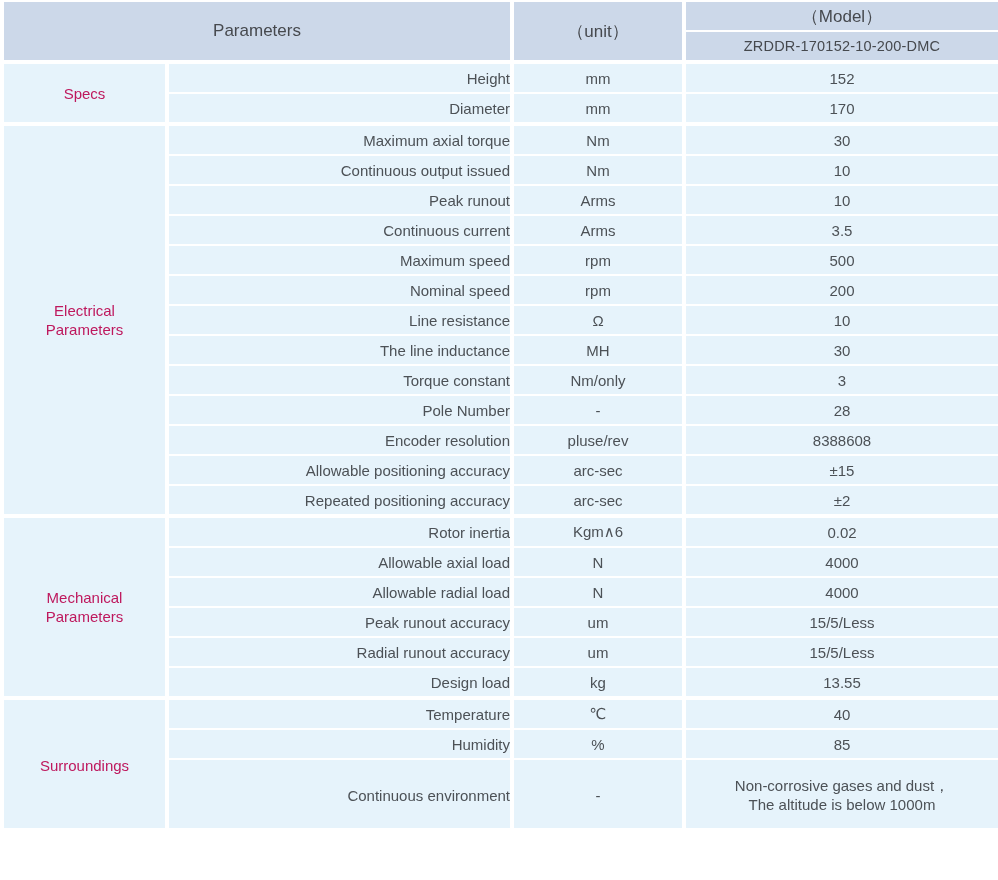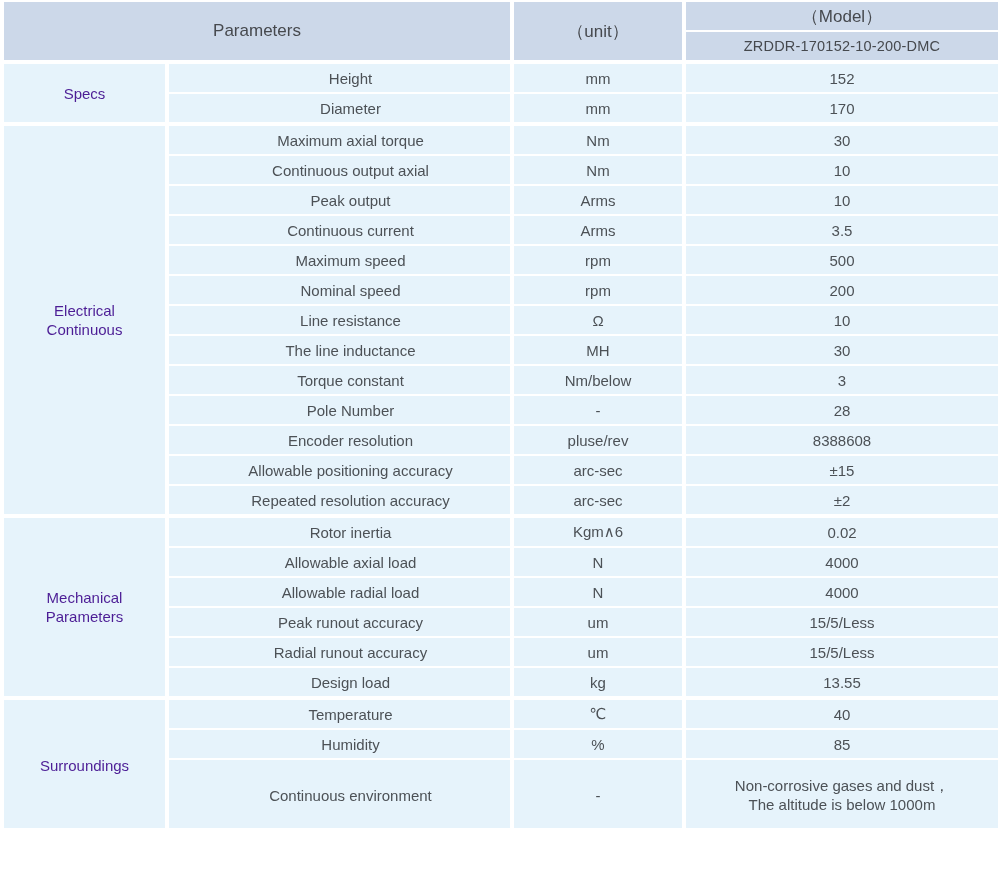--- a/index.html
+++ b/index.html
@@ -39,27 +39,27 @@
     font-size: 14.5px;
     letter-spacing: 0.2px;
   }
   tbody td {
     background: #e6f3fb;
     color: #4c5156;
     font-size: 15px;
     height: 28px;
   }
   tbody td.name {
-    text-align: center;
+    text-align: right;
     padding-left: 22px;
   }
   tbody td.sec-label {
     padding: 0 27px;
     line-height: 19px;
-    color: #4c1d95;
+    color: #be185d;
   }
   tr.sec-start td {
     border-top-width: 4px;
   }
   tr.tall td {
     height: 70px;
   }
   td.val .vline {
     display: block;
     line-height: 19px;
@@ -103,32 +103,32 @@
         <td class="unit">mm</td>
         <td class="val">152</td>
       </tr>
       <tr>
         <td class="name">Diameter</td>
         <td class="unit">mm</td>
         <td class="val">170</td>
       </tr>
 
       <tr class="sec-start">
-        <td class="sec-label" rowspan="13">Electrical Continuous</td>
+        <td class="sec-label" rowspan="13">Electrical Parameters</td>
         <td class="name">Maximum axial torque</td>
         <td class="unit">Nm</td>
         <td class="val">30</td>
       </tr>
       <tr>
-        <td class="name">Continuous output axial</td>
+        <td class="name">Continuous output issued</td>
         <td class="unit">Nm</td>
         <td class="val">10</td>
       </tr>
       <tr>
-        <td class="name">Peak output</td>
+        <td class="name">Peak runout</td>
         <td class="unit">Arms</td>
         <td class="val">10</td>
       </tr>
       <tr>
         <td class="name">Continuous current</td>
         <td class="unit">Arms</td>
         <td class="val">3.5</td>
       </tr>
       <tr>
         <td class="name">Maximum speed</td>
@@ -145,40 +145,40 @@
         <td class="unit">Ω</td>
         <td class="val">10</td>
       </tr>
       <tr>
         <td class="name">The line inductance</td>
         <td class="unit">MH</td>
         <td class="val">30</td>
       </tr>
       <tr>
         <td class="name">Torque constant</td>
-        <td class="unit">Nm/below</td>
+        <td class="unit">Nm/only</td>
         <td class="val">3</td>
       </tr>
       <tr>
         <td class="name">Pole Number</td>
         <td class="unit">-</td>
         <td class="val">28</td>
       </tr>
       <tr>
         <td class="name">Encoder resolution</td>
         <td class="unit">pluse/rev</td>
         <td class="val">8388608</td>
       </tr>
       <tr>
         <td class="name">Allowable positioning accuracy</td>
         <td class="unit">arc-sec</td>
         <td class="val">±15</td>
       </tr>
       <tr>
-        <td class="name">Repeated resolution accuracy</td>
+        <td class="name">Repeated positioning accuracy</td>
         <td class="unit">arc-sec</td>
         <td class="val">±2</td>
       </tr>
 
       <tr class="sec-start">
         <td class="sec-label" rowspan="6">Mechanical Parameters</td>
         <td class="name">Rotor inertia</td>
         <td class="unit">Kgm∧6</td>
         <td class="val">0.02</td>
       </tr>

